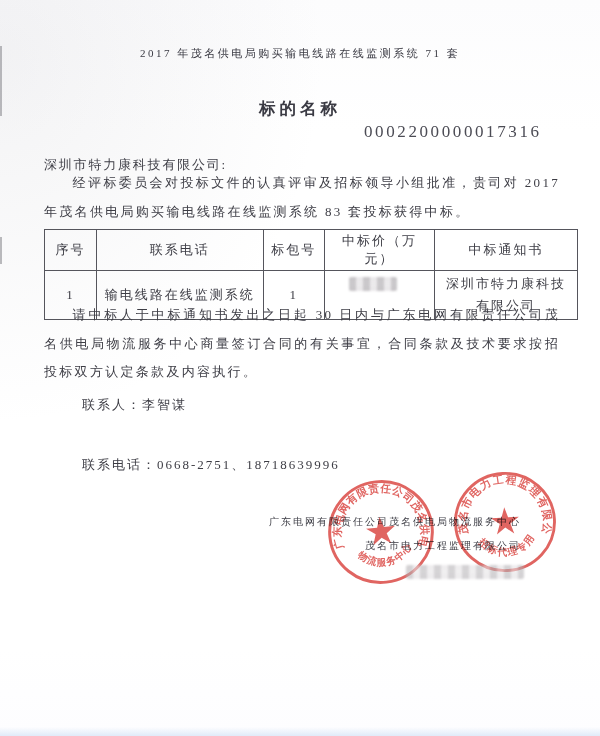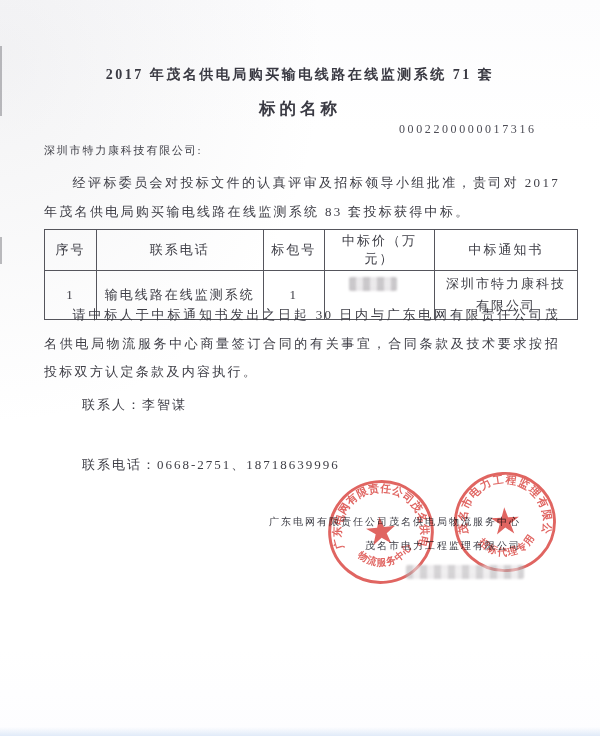--- a/index.html
+++ b/index.html
@@ -10,35 +10,35 @@
   }
   #scan{
     position:relative;width:600px;height:736px;
     background:
       radial-gradient(ellipse at 0% 8%, rgba(195,195,202,0.20), transparent 38%),
       linear-gradient(180deg,#fcfcfd 0%,#ffffff 18%,#ffffff 88%,#fdfdff 100%);
     color:#3d3d45;
   }
   
   .title1{
-    position:absolute;top:66px;left:0;width:600px;text-align:center;
-    font-size:14px;font-weight:700;letter-spacing:2.5px;color:#3a3a43;
+    position:absolute;top:46px;left:0;width:600px;text-align:center;
+    font-size:11px;font-weight:400;letter-spacing:2.5px;color:#3a3a43;
   }
   .title2{
     position:absolute;top:98px;left:0;width:600px;text-align:center;
     font-size:16.5px;font-weight:600;letter-spacing:4px;color:#3a3a43;
   }
   .notice-no{
     position:absolute;top:122px;left:364px;
-    font-size:12px;letter-spacing:2.6px;color:#4c4c55;margin-left:35px;
+    font-size:17px;letter-spacing:2.6px;color:#4c4c55;
   }
   
   .addressee{
-    position:absolute;top:143px;left:44px;
-    font-size:11px;letter-spacing:1.8px;
+    position:absolute;top:156px;left:44px;
+    font-size:13px;letter-spacing:1.8px;
   }
   .para{
     position:absolute;left:44px;width:516px;
     font-size:13px;line-height:28.5px;letter-spacing:2.3px;
     text-align:justify;text-indent:2.2em;
   }
   .para1{top:169px;}
   .para2{top:301px;}
   .contact{position:absolute;left:82px;font-size:13px;letter-spacing:2px;}
   .contact1{top:396px;font-family:Liberation Mono, monospace;}

